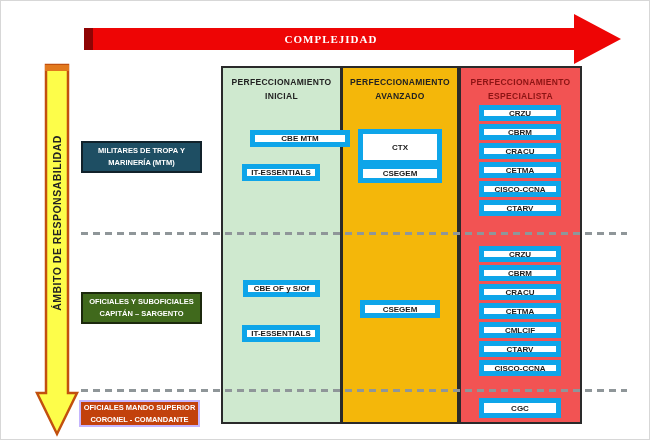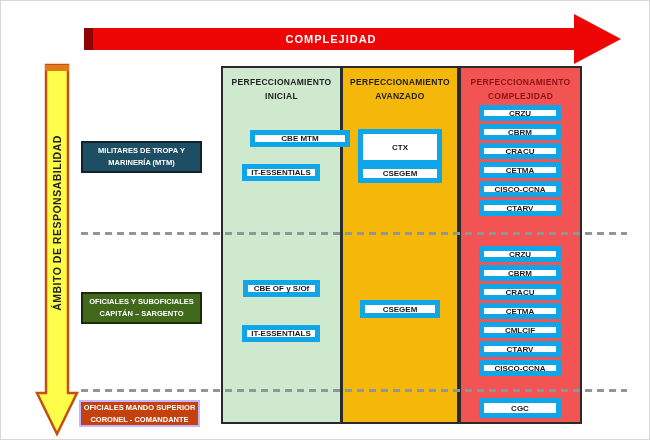--- a/index.html
+++ b/index.html
@@ -7,21 +7,21 @@
   body { font-family: "Liberation Sans", sans-serif; }
   .canvas {
     position: relative; width: 650px; height: 440px;
     background: #ffffff; border: 1px solid #d7d7d7; overflow: hidden;
   }
   
   .arrow-h-svg { position:absolute; left:80px; top:10px; }
   .arrow-h-label {
     position:absolute; left:90px; top:27px; width:480px; height:22px;
     display:flex; align-items:center; justify-content:center;
-    color:#ffffff; font-weight:bold; font-size:11px; letter-spacing:1px;
+    color:#ffffff; font-weight:bold; font-size:11px; letter-spacing:1px;font-family:Liberation Serif, serif;
   }
   
   .arrow-v-svg { position:absolute; left:33px; top:62px; }
   .arrow-v-label {
     position:absolute; left:-114px; top:212px; width:340px; height:20px;
     transform: rotate(-90deg);
     display:flex; align-items:center; justify-content:center;
     color:#222222; font-weight:bold; font-size:10.5px; letter-spacing:0.5px;
     white-space:nowrap;
   }
@@ -78,21 +78,21 @@
   </svg>
   <div class="arrow-v-label">ÁMBITO DE RESPONSABILIDAD</div>
 
   <div class="col col-inicial">
     <div class="col-header">PERFECCIONAMIENTO INICIAL</div>
   </div>
   <div class="col col-avanzado">
     <div class="col-header">PERFECCIONAMIENTO AVANZADO</div>
   </div>
   <div class="col col-especialista">
-    <div class="col-header">PERFECCIONAMIENTO COMPLEJIDAD</div>
+    <div class="col-header">PERFECCIONAMIENTO ESPECIALISTA</div>
   </div>
 
   <div class="dash" style="top:231px"></div>
   <div class="dash" style="top:388px"></div>
 
   <div class="row-label row-label-mtm">MILITARES DE TROPA Y MARINERÍA (MTM)</div>
   <div class="row-label row-label-oficiales">OFICIALES Y SUBOFICIALES CAPITÁN – SARGENTO</div>
   <div class="row-label row-label-mando">OFICIALES MANDO SUPERIOR CORONEL - COMANDANTE</div>
 
   <div class="course-box" style="left:249px;top:129px;width:100px;height:17px">CBE MTM</div>

